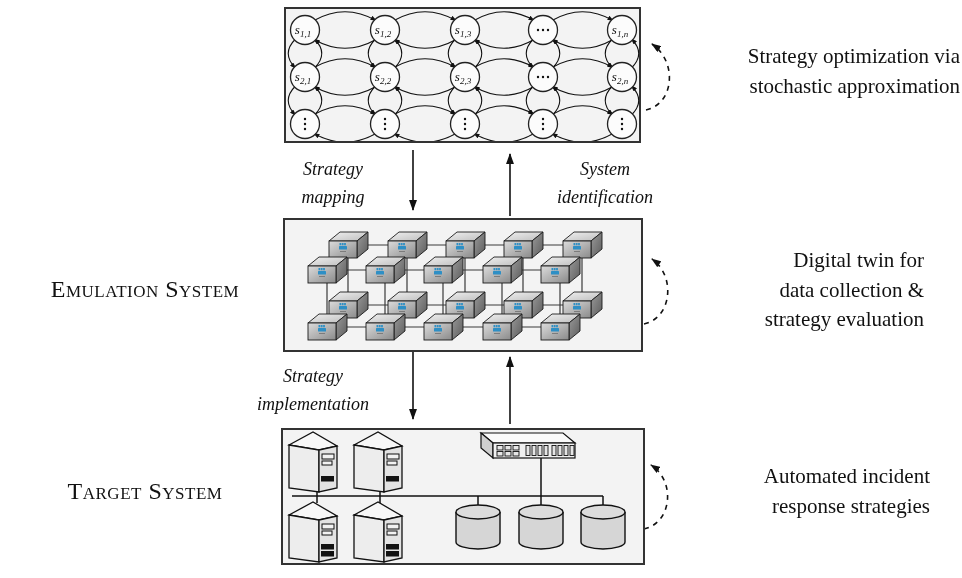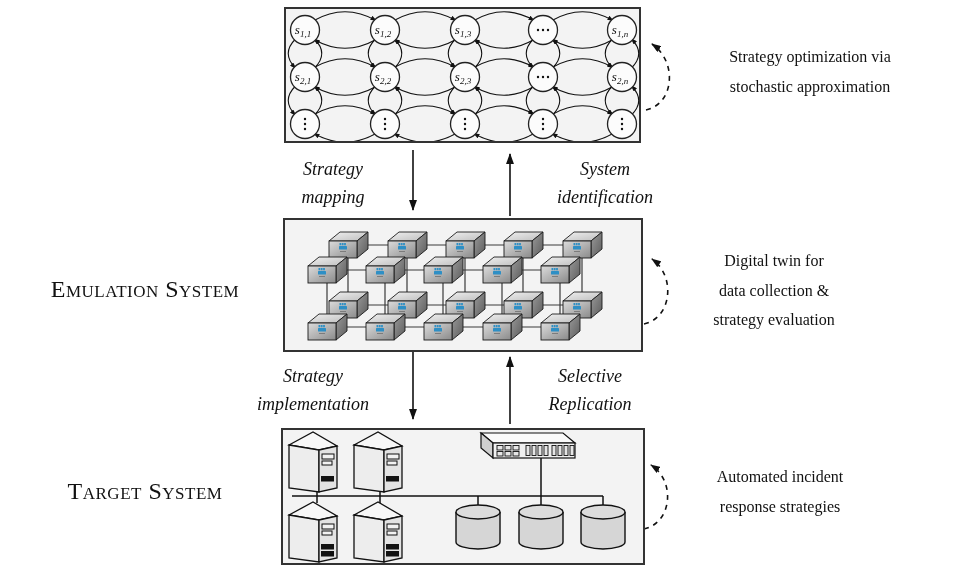--- a/index.html
+++ b/index.html
@@ -22,21 +22,21 @@
   #target-label{top:478px;}
   .flowlabel{
     position:absolute;font-style:italic;font-size:18px;line-height:28px;
     text-align:center;white-space:pre-line;
   }
   #lbl-strategy-mapping{left:263px;top:155px;width:140px;}
   #lbl-system-identification{left:525px;top:155px;width:160px;text-align:center;}
   #lbl-strategy-implementation{left:223px;top:362px;width:180px;}
   #lbl-selective-replication{left:505px;top:362px;width:170px;}
   .ann{
-    position:absolute;font-size:16px;line-height:29.5px;text-align:center;white-space:pre-line;
+    position:absolute;font-size:21px;line-height:29.5px;text-align:right;white-space:pre-line;
   }
   #ann-sim{left:660px;top:42px;width:300px;}
   #ann-emu{left:624px;top:246px;width:300px;}
   #ann-target{left:630px;top:462px;width:300px;}
 </style>
 </head>
 <body>
 
 <div id="canvas">
 
@@ -498,22 +498,20 @@
         </g>
       </svg>
   </div>
 
   <div class="flowlabel" id="lbl-strategy-mapping">Strategy
 mapping</div>
   <div class="flowlabel" id="lbl-system-identification">System
 identification</div>
   <div class="flowlabel" id="lbl-strategy-implementation">Strategy
 implementation</div>
-  <div class="flowlabel" id="lbl-selective-replication">Selective
-Replication</div>
 
   <div class="ann" id="ann-sim">Strategy optimization via
 stochastic approximation</div>
   <div class="ann" id="ann-emu">Digital twin for
 data collection &amp;
 strategy evaluation</div>
   <div class="ann" id="ann-target">Automated incident
 response strategies</div>
 
 </div>

